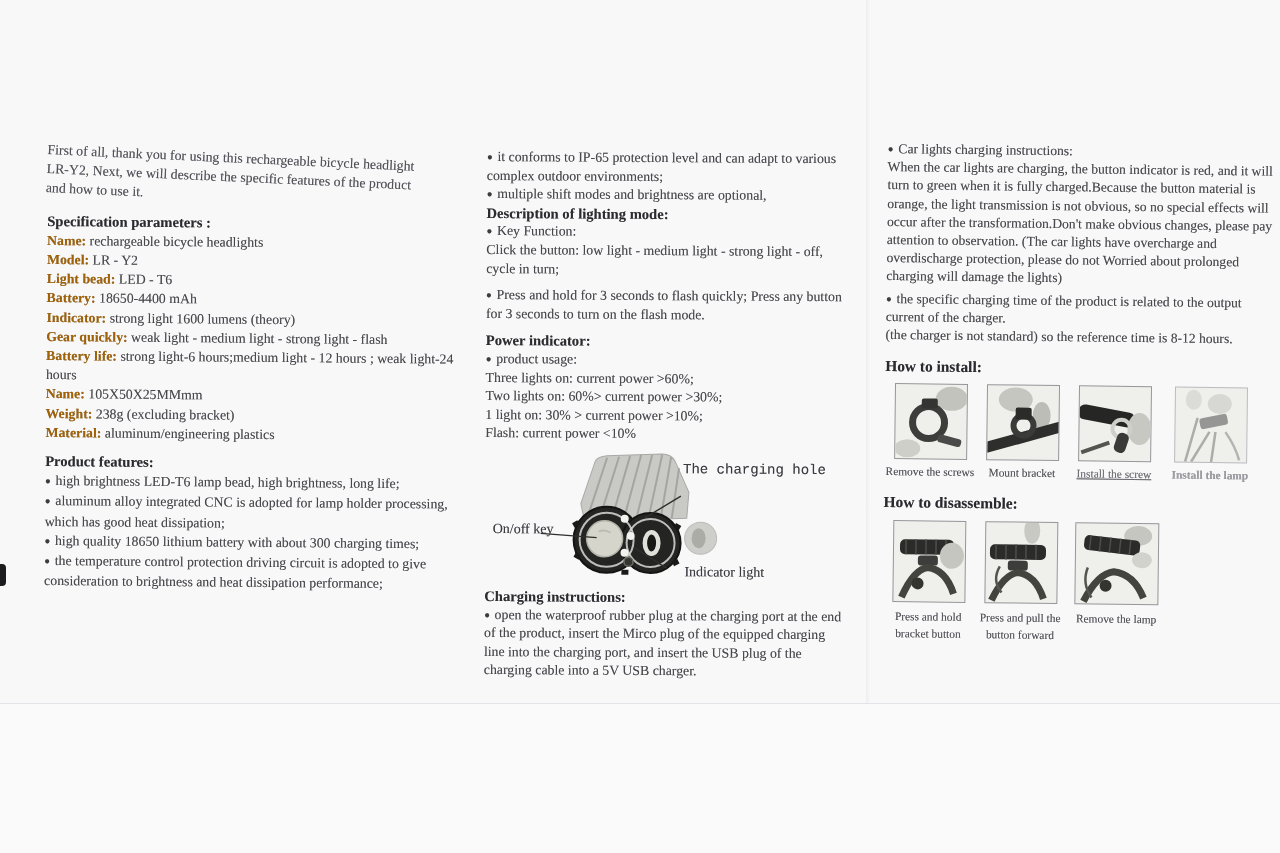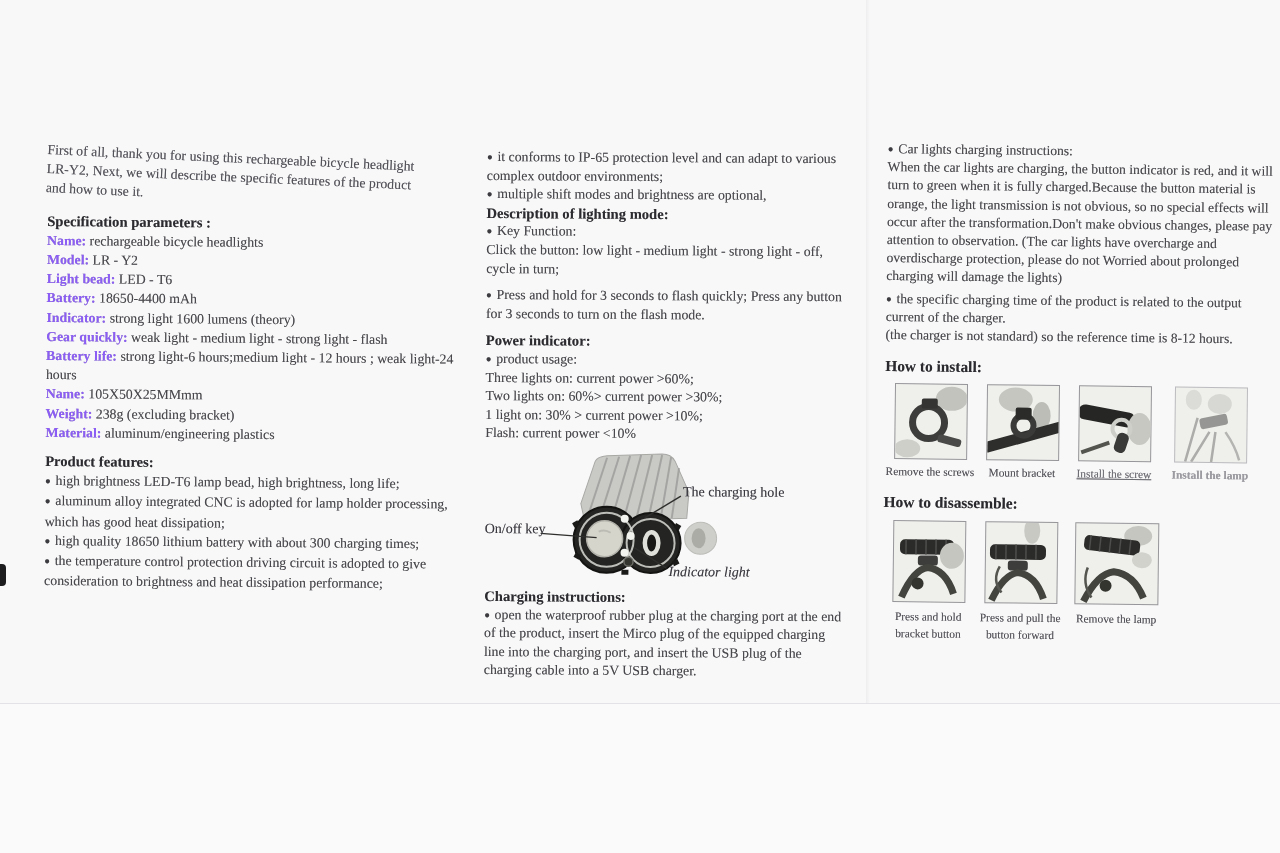--- a/index.html
+++ b/index.html
@@ -26,30 +26,30 @@
   .col-mid   { left:487px; top:148px; width:375px; transform:rotate(.35deg); transform-origin:left top; }
   .col-right { left:888px; top:140px; width:392px; transform:rotate(.7deg); transform-origin:left top; }
 
   p, h3 { font-size:13.8px; line-height:19.2px; }
   .col-mid p, .col-mid h3 { line-height:18.6px; }
   .col-right p { font-size:13.6px; line-height:18.2px; }
 
   .intro { width:378px; transform:rotate(2.1deg); transform-origin:left top;
     margin-bottom:14px; color:#515158; }
   h3.h { font-weight:bold; color:#2c2c30; font-size:14.6px; }
-  b.lab { color:#8b5cf6; }
+  b.lab { color:#a16207; }
   .bullet::before { content:"\25CF\2002"; font-size:9.5px; vertical-align:1px; color:#3c3c40; }
   .mt4{margin-top:4px;} .mt8{margin-top:8px;} .mt10{margin-top:10px;}
 
   
   .diagram { position:relative; width:375px; height:136px; margin-top:8px; }
   .diagram .dlabel { position:absolute; font-size:14px; color:#3a3a40; white-space:nowrap; }
-  .dl-hole { left:198px; top:32px; }
-  .dl-key  { left:0;   top:70px;text-align:center; }
-  .dl-ind  { left:184px; top:112px;font-style:italic; }
+  .dl-hole { left:198px; top:9px;font-family:Liberation Mono, monospace; }
+  .dl-key  { left:8px;   top:70px;text-align:center; }
+  .dl-ind  { left:200px; top:112px; }
   .diagram svg.overlay { position:absolute; left:0; top:0; }
   .diagram svg.device  { position:absolute; left:82px; top:0; }
 
   
   .howto-h { font-size:15.4px; font-weight:bold; color:#2a2a2e; margin:12px 0 8px; }
   .thumb-row { display:flex; }
   .row-install .fig { width:92px; }
   .row-install .fig:last-child { margin-left:4px; }
   .fig { display:flex; flex-direction:column; align-items:center; }
   .row-dis .fig { width:92px; margin-right:0; }

